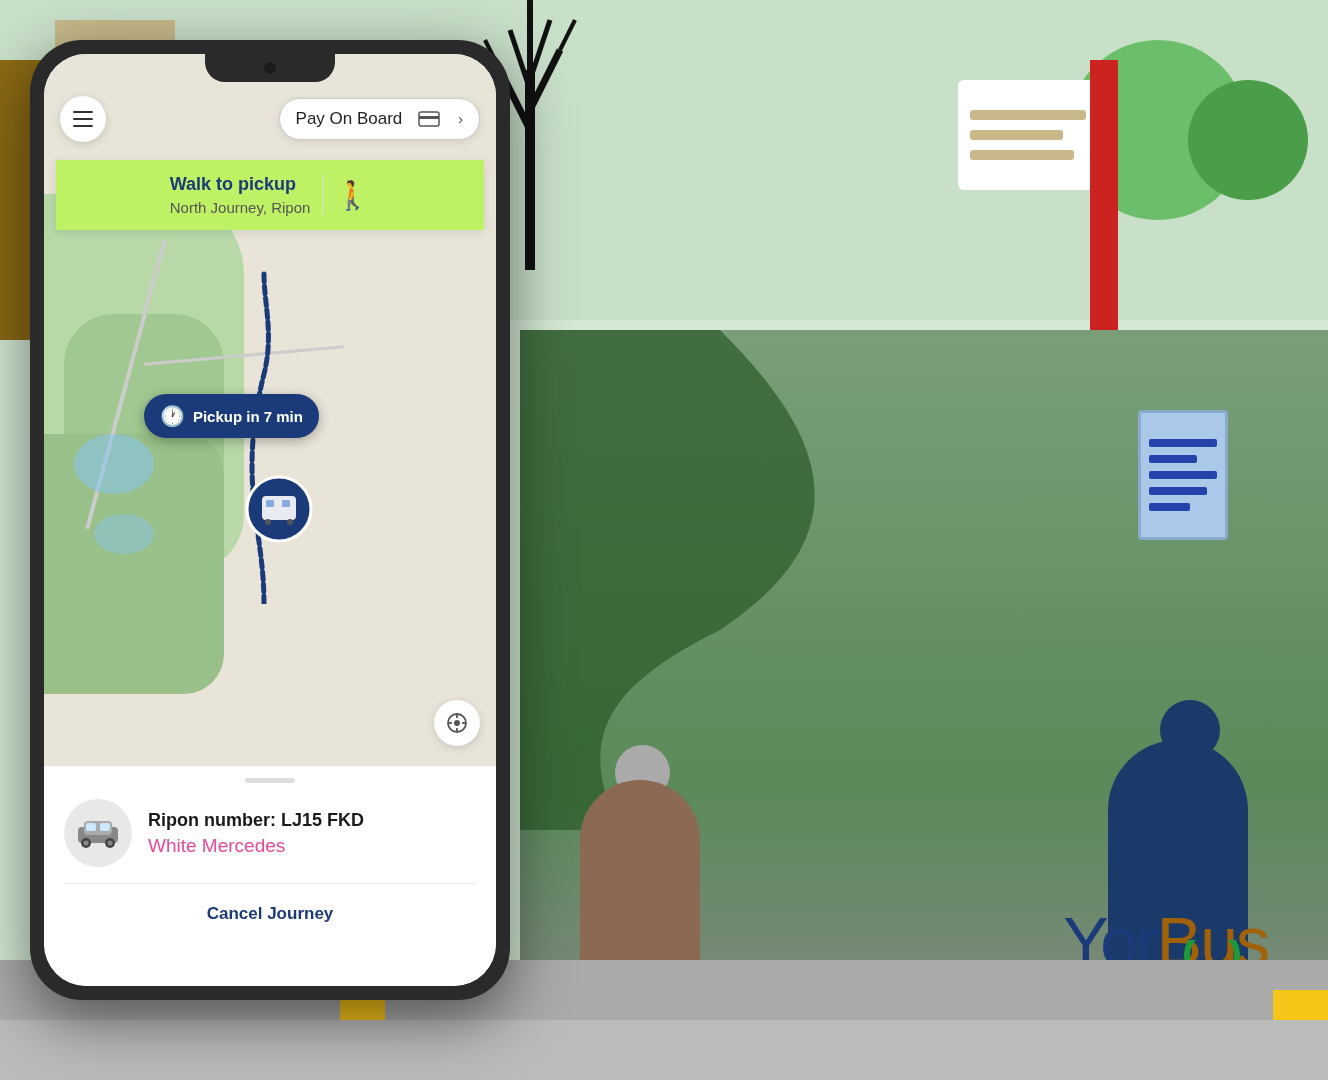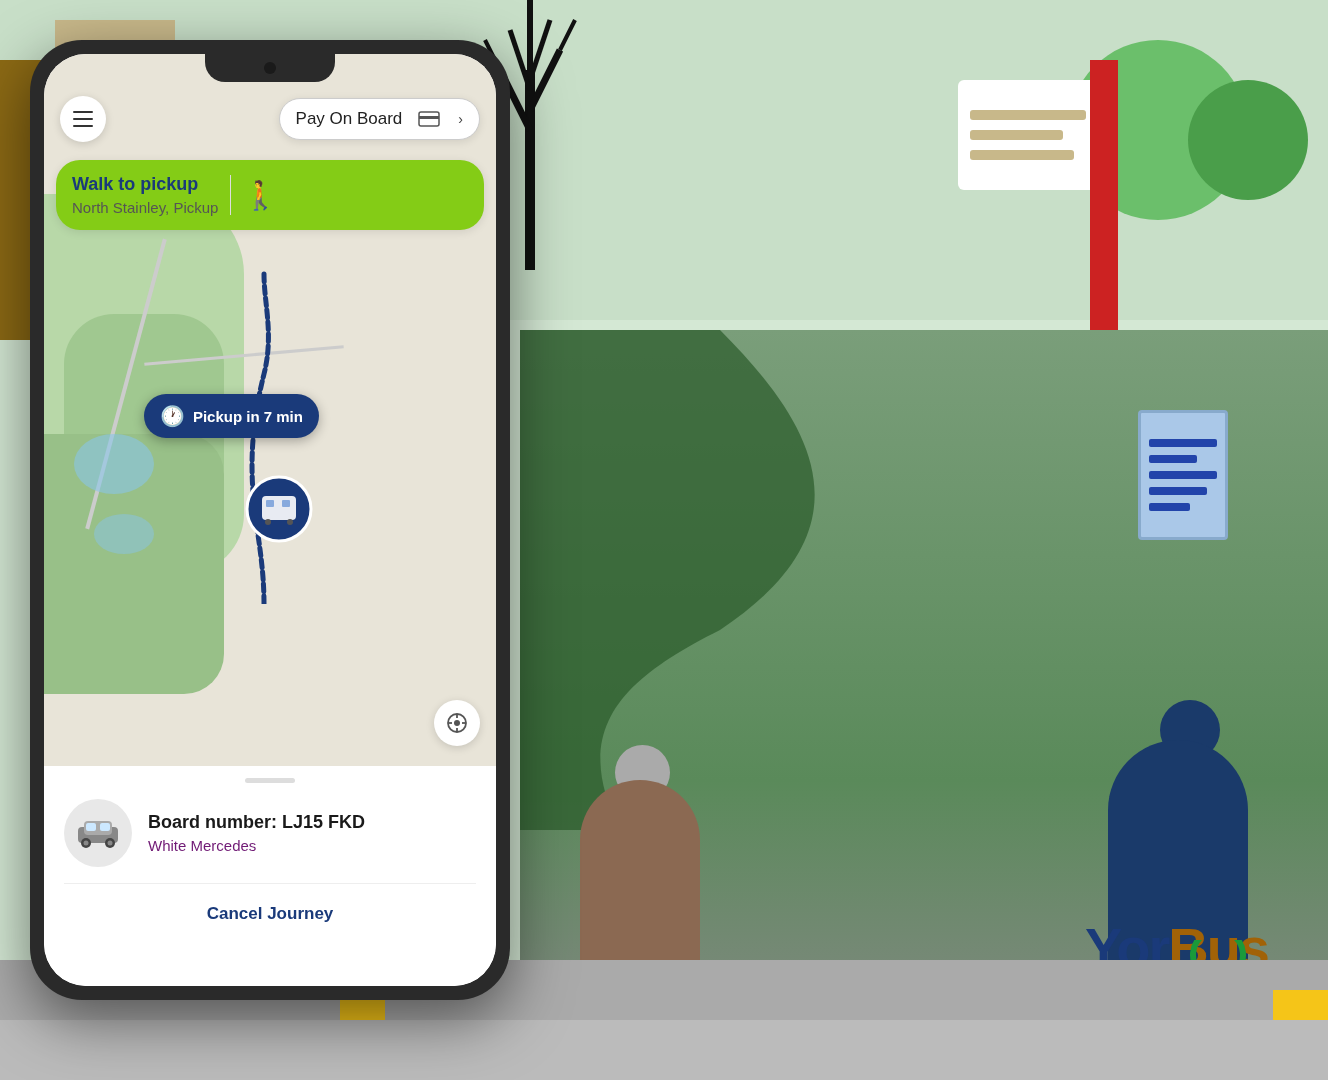--- a/index.html
+++ b/index.html
@@ -186,22 +186,22 @@
     .bus-dark-curve {
       position: absolute;
       top: 0; left: 0;
       width: 400px; height: 500px;
     }
 
     
     .yorbus-logo {
       position: absolute;
       bottom: 100px; right: 60px;
-      font-size: 56px;
-      font-weight: 700;
+      font-size: 68px;
+      font-weight: 400;
       display: flex;
       align-items: center;
       letter-spacing: -2px;
     }
     .yorbus-yor {
       color: #1a3a7a;
     }
     .yorbus-bus {
       color: #a16207;
       position: relative;
@@ -308,26 +308,26 @@
     .chevron-right {
       color: #444;
       font-size: 14px;
       margin-left: 2px;
     }
 
     
     .walk-card {
       position: absolute;
       top: 106px; left: 12px; right: 12px;
-      background: #84cc16;
-      border-radius: 24px;
+      background: #bef264;
+      border-radius: 0;
       padding: 14px 16px;
       display: flex;
       align-items: center;
-      justify-content: flex-start;
+      justify-content: center;
       z-index: 15;
       box-shadow: 0 2px 10px rgba(0,0,0,0.1);
     }
     .walk-info {}
     .walk-title {
       font-size: 18px;
       font-weight: 700;
       color: #1a3a7a;
       margin-bottom: 4px;
     }
@@ -497,22 +497,22 @@
       flex-shrink: 0;
     }
     .vehicle-details {}
     .plate-number {
       font-size: 18px;
       font-weight: 700;
       color: #1a1a1a;
       margin-bottom: 4px;
     }
     .vehicle-desc {
-      font-size: 15px;
-      color: #701a75;
+      font-size: 19px;
+      color: #ec4899;
     }
     .panel-divider {
       height: 1px;
       background: #eee;
       margin: 12px 0;
     }
     .cancel-btn {
       background: none;
       border: none;
       width: 100%;
@@ -667,21 +667,21 @@
               <rect x="1" y="5" width="20" height="3" fill="#555"></rect>
             </svg>
           </span>
           <span class="chevron-right">›</span>
         </button>
       </div>
 
       <div class="walk-card">
         <div class="walk-info">
           <div class="walk-title">Walk to pickup</div>
-          <div class="walk-subtitle">North Stainley, Pickup</div>
+          <div class="walk-subtitle">North Journey, Ripon</div>
         </div>
         <div class="walk-divider"></div>
         <div class="walk-icon">🚶</div>
       </div>
 
       <button class="location-btn">
         <svg width="22" height="22" viewBox="0 0 22 22">
           <circle cx="11" cy="11" r="9" fill="none" stroke="#555" stroke-width="1.8"></circle>
           <circle cx="11" cy="11" r="3" fill="#555"></circle>
           <line x1="11" y1="2" x2="11" y2="6" stroke="#555" stroke-width="1.8"></line>
@@ -700,21 +700,21 @@
               <rect x="10" y="4" width="28" height="14" rx="4" fill="#aaa"></rect>
               <rect x="12" y="6" width="10" height="8" rx="2" fill="#cce8ff"></rect>
               <rect x="26" y="6" width="10" height="8" rx="2" fill="#cce8ff"></rect>
               <circle cx="12" cy="26" r="5" fill="#444"></circle>
               <circle cx="36" cy="26" r="5" fill="#444"></circle>
               <circle cx="12" cy="26" r="2.5" fill="#888"></circle>
               <circle cx="36" cy="26" r="2.5" fill="#888"></circle>
             </svg>
           </div>
           <div class="vehicle-details">
-            <div class="plate-number">Board number: LJ15 FKD</div>
+            <div class="plate-number">Ripon number: LJ15 FKD</div>
             <div class="vehicle-desc">White Mercedes</div>
           </div>
         </div>
         <div class="panel-divider"></div>
         <button class="cancel-btn">Cancel Journey</button>
       </div>
 
     </div>
   </div>
 </div>

